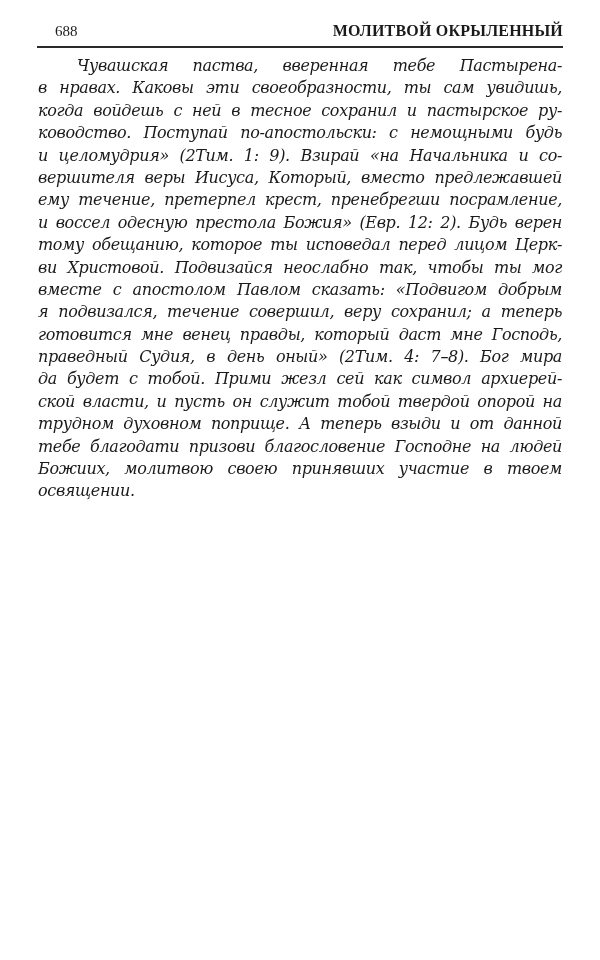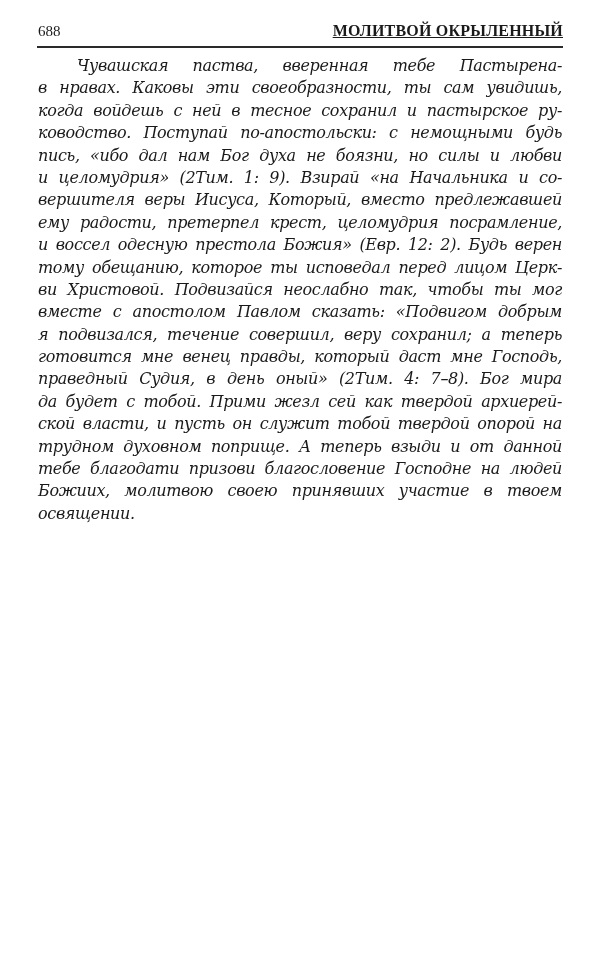--- a/index.html
+++ b/index.html
@@ -10,30 +10,29 @@
     position: relative;
     overflow: hidden;
   }
   .page-header {
     position: absolute;
     left: 37px; top: 20px;
     width: 526px; height: 26px;
     border-bottom: 2px solid #2a2a2a;
   }
   .page-number {
-    position: absolute; left: 1px; top: 3px;
+    position: absolute; left: 18px; top: 3px;
     font-family: "Liberation Serif", serif;
     font-size: 15px;
   }
   .running-title {
     position: absolute; right: 0; top: 2px;
     font-family: "Liberation Serif", serif;
     font-size: 16px; font-weight: bold;
     letter-spacing: 0.2px;
-    text-decoration: underline;
   }
   .body-text {
     position: absolute;
     left: 38px; top: 55px;
     width: 524px;
   }
   .line {
     display: block;
     font-family: "DejaVu Serif", serif;
     font-style: italic;
@@ -54,30 +53,29 @@
 <div class="page-header">
   <span class="page-number">688</span>
   <span class="running-title">МОЛИТВОЙ ОКРЫЛЕННЫЙ</span>
 </div>
 
 <div class="body-text">
   <span class="line first">Чувашская паства, вверенная тебе Пастырена-</span>
   <span class="line">в нравах. Каковы эти своеобразности, ты сам увидишь,</span>
   <span class="line">когда войдешь с ней в тесное сохранил и пастырское ру-</span>
   <span class="line">ководство. Поступай по-апостольски: с немощными будь</span>
-  <span class="line">пись, «ибо дал нам Бог духа не боязни, но силы и любви</span>
   <span class="line">и целомудрия» (2Тим. 1: 9). Взирай «на Начальника и со-</span>
   <span class="line">вершителя веры Иисуса, Который, вместо предлежавшей</span>
-  <span class="line">ему радости, претерпел крест, целомудрия посрамление,</span>
+  <span class="line">ему течение, претерпел крест, пренебрегши посрамление,</span>
   <span class="line">и воссел одесную престола Божия» (Евр. 12: 2). Будь верен</span>
   <span class="line">тому обещанию, которое ты исповедал перед лицом Церк-</span>
   <span class="line">ви Христовой. Подвизайся неослабно так, чтобы ты мог</span>
   <span class="line">вместе с апостолом Павлом сказать: «Подвигом добрым</span>
   <span class="line">я подвизался, течение совершил, веру сохранил; а теперь</span>
   <span class="line">готовится мне венец правды, который даст мне Господь,</span>
   <span class="line">праведный Судия, в день оный» (2Тим. 4: 7–8). Бог мира</span>
-  <span class="line">да будет с тобой. Прими жезл сей как твердой архиерей-</span>
+  <span class="line">да будет с тобой. Прими жезл сей как символ архиерей-</span>
   <span class="line">ской власти, и пусть он служит тобой твердой опорой на</span>
   <span class="line">трудном духовном поприще. А теперь взыди и от данной</span>
   <span class="line">тебе благодати призови благословение Господне на людей</span>
   <span class="line">Божиих, молитвою своею принявших участие в твоем</span>
   <span class="line last">освящении.</span>
 </div>
 
 </body></html>

